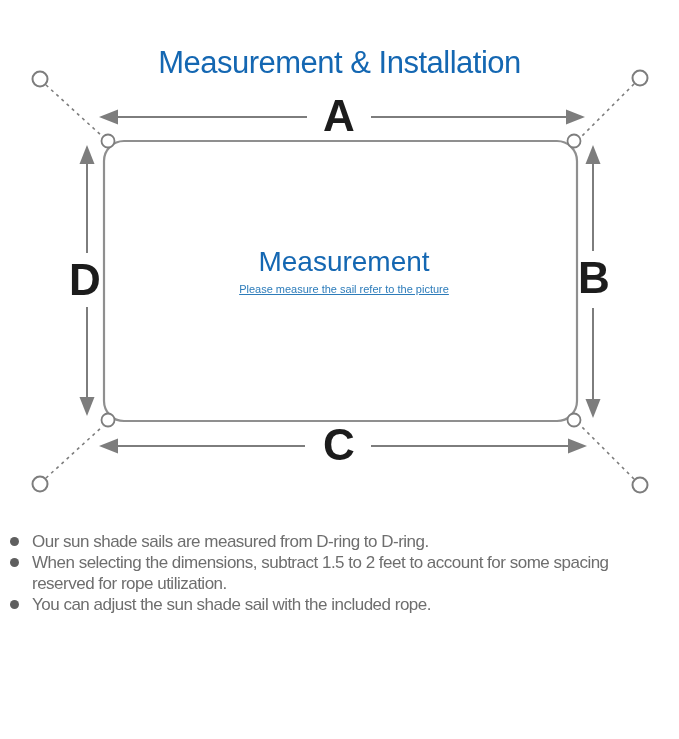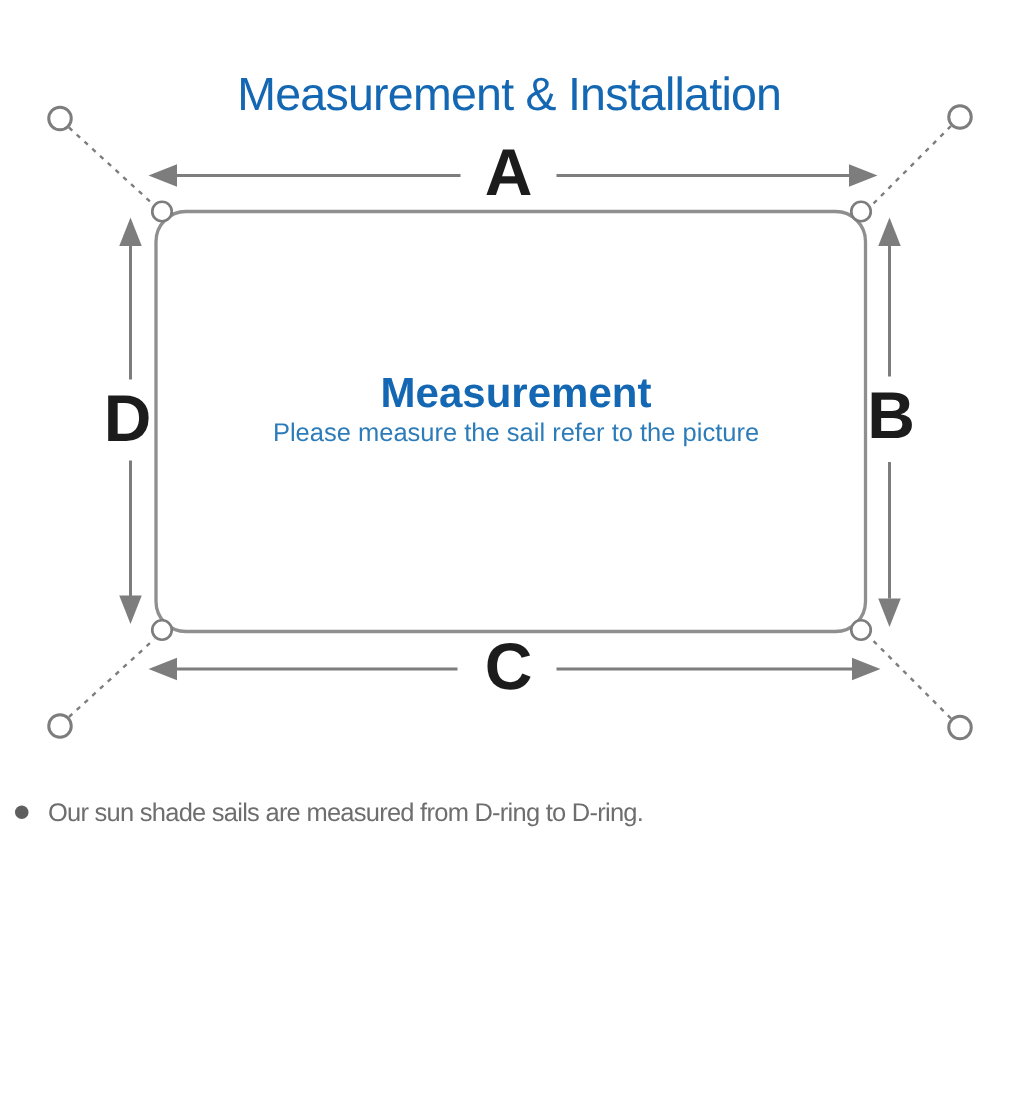--- a/index.html
+++ b/index.html
@@ -39,32 +39,33 @@
     font-weight: bold;
     color: #1c1c1c;
     line-height: 1;
   }
   .center-heading {
     position: absolute;
     left: 344px;
     top: 262px;
     transform: translate(-50%, -50%);
     font-size: 28px;
-    font-weight: bold;
+    font-weight: normal;
     color: #1467b2;
     white-space: nowrap;
   }
   .center-subheading {
     position: absolute;
     left: 344px;
     top: 289px;
     transform: translate(-50%, -50%);
-    font-size: 17px;
+    font-size: 11px;
     color: #2d7cba;
     white-space: nowrap;
+    text-decoration: underline;
   }
   .notes-list {
     position: absolute;
     left: 10px;
     top: 531px;
     width: 662px;
     display: flex;
     flex-direction: column;
   }
   .note-item {
@@ -150,15 +151,23 @@
   <div class="dim-label" style="left:85px; top:280px;">D</div>
 
   <div class="center-heading">Measurement</div>
   <div class="center-subheading">Please measure the sail refer to the picture</div>
 
   <div class="notes-list">
     <div class="note-item">
       <span class="bullet-dot"></span>
       <span class="note-text">Our sun shade sails are measured from D-ring to D-ring.</span>
     </div>
+    <div class="note-item">
+      <span class="bullet-dot"></span>
+      <span class="note-text">When selecting the dimensions, subtract 1.5 to 2 feet to account for some spacing reserved for rope utilization.</span>
+    </div>
+    <div class="note-item">
+      <span class="bullet-dot"></span>
+      <span class="note-text">You can adjust the sun shade sail with the included rope.</span>
+    </div>
   </div>
 
 </div>
 
 </body></html>

